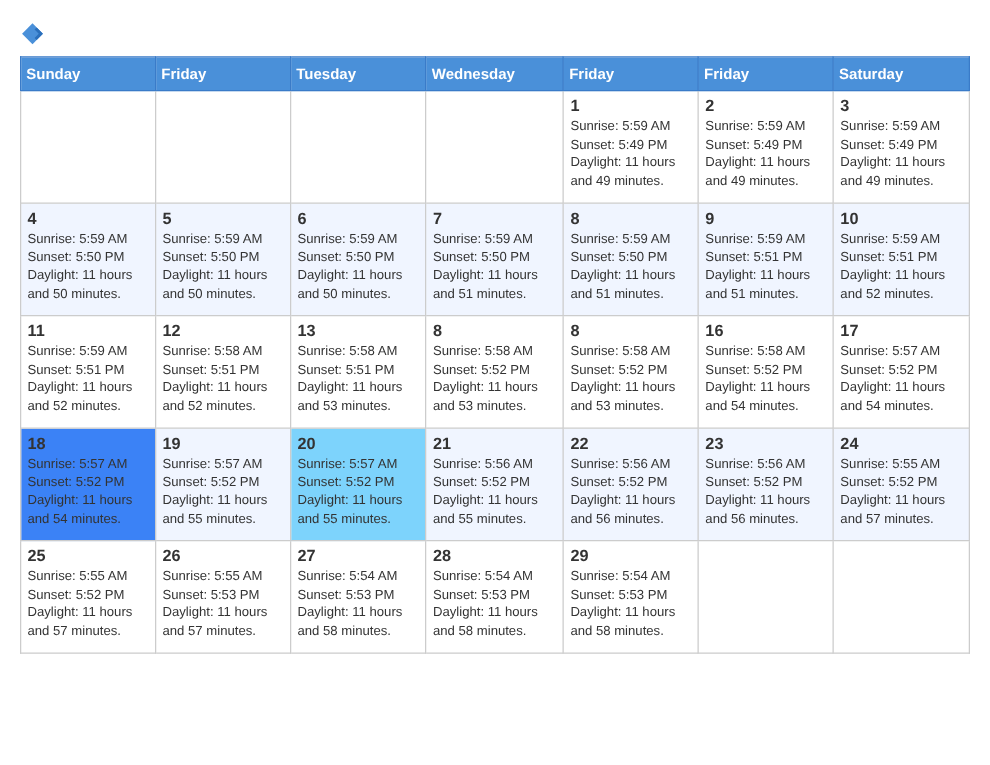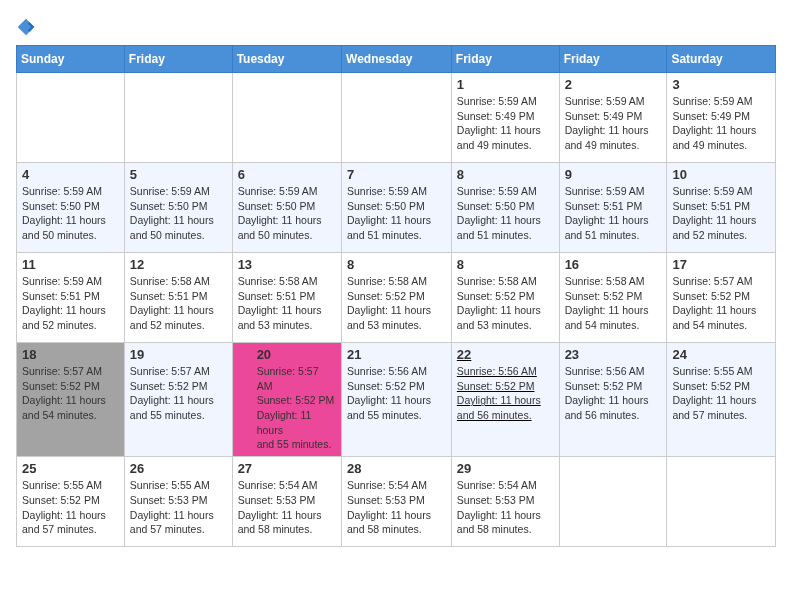--- a/index.html
+++ b/index.html
@@ -243,49 +243,49 @@
         </td>
         <td>
           <span class="day-number">17</span>
           <div class="day-info" style="white-space: pre-line;">Sunrise: 5:57 AM
 Sunset: 5:52 PM
 Daylight: 11 hours
 and 54 minutes.</div>
         </td>
       </tr>
       <tr>
-        <td style="background-color: #a3a3a3;">
+        <td style="background-color: #3b82f6;">
           <span class="day-number">18</span>
           <div class="day-info" style="white-space: pre-line;">Sunrise: 5:57 AM
 Sunset: 5:52 PM
 Daylight: 11 hours
 and 54 minutes.</div>
         </td>
         <td style="background-color: rgb(240, 245, 255);">
           <span class="day-number">19</span>
           <div class="day-info" style="white-space: pre-line;">Sunrise: 5:57 AM
 Sunset: 5:52 PM
 Daylight: 11 hours
 and 55 minutes.</div>
         </td>
-        <td style="background-color: #ec4899; padding-left: 24px;">
+        <td style="background-color: #7dd3fc;">
           <span class="day-number">20</span>
           <div class="day-info" style="white-space: pre-line;">Sunrise: 5:57 AM
 Sunset: 5:52 PM
 Daylight: 11 hours
 and 55 minutes.</div>
         </td>
         <td style="background-color: rgb(240, 245, 255);">
           <span class="day-number">21</span>
           <div class="day-info" style="white-space: pre-line;">Sunrise: 5:56 AM
 Sunset: 5:52 PM
 Daylight: 11 hours
 and 55 minutes.</div>
         </td>
-        <td style="background-color: rgb(240, 245, 255); text-decoration: underline;">
+        <td style="background-color: rgb(240, 245, 255);">
           <span class="day-number">22</span>
           <div class="day-info" style="white-space: pre-line;">Sunrise: 5:56 AM
 Sunset: 5:52 PM
 Daylight: 11 hours
 and 56 minutes.</div>
         </td>
         <td style="background-color: rgb(240, 245, 255);">
           <span class="day-number">23</span>
           <div class="day-info" style="white-space: pre-line;">Sunrise: 5:56 AM
 Sunset: 5:52 PM

